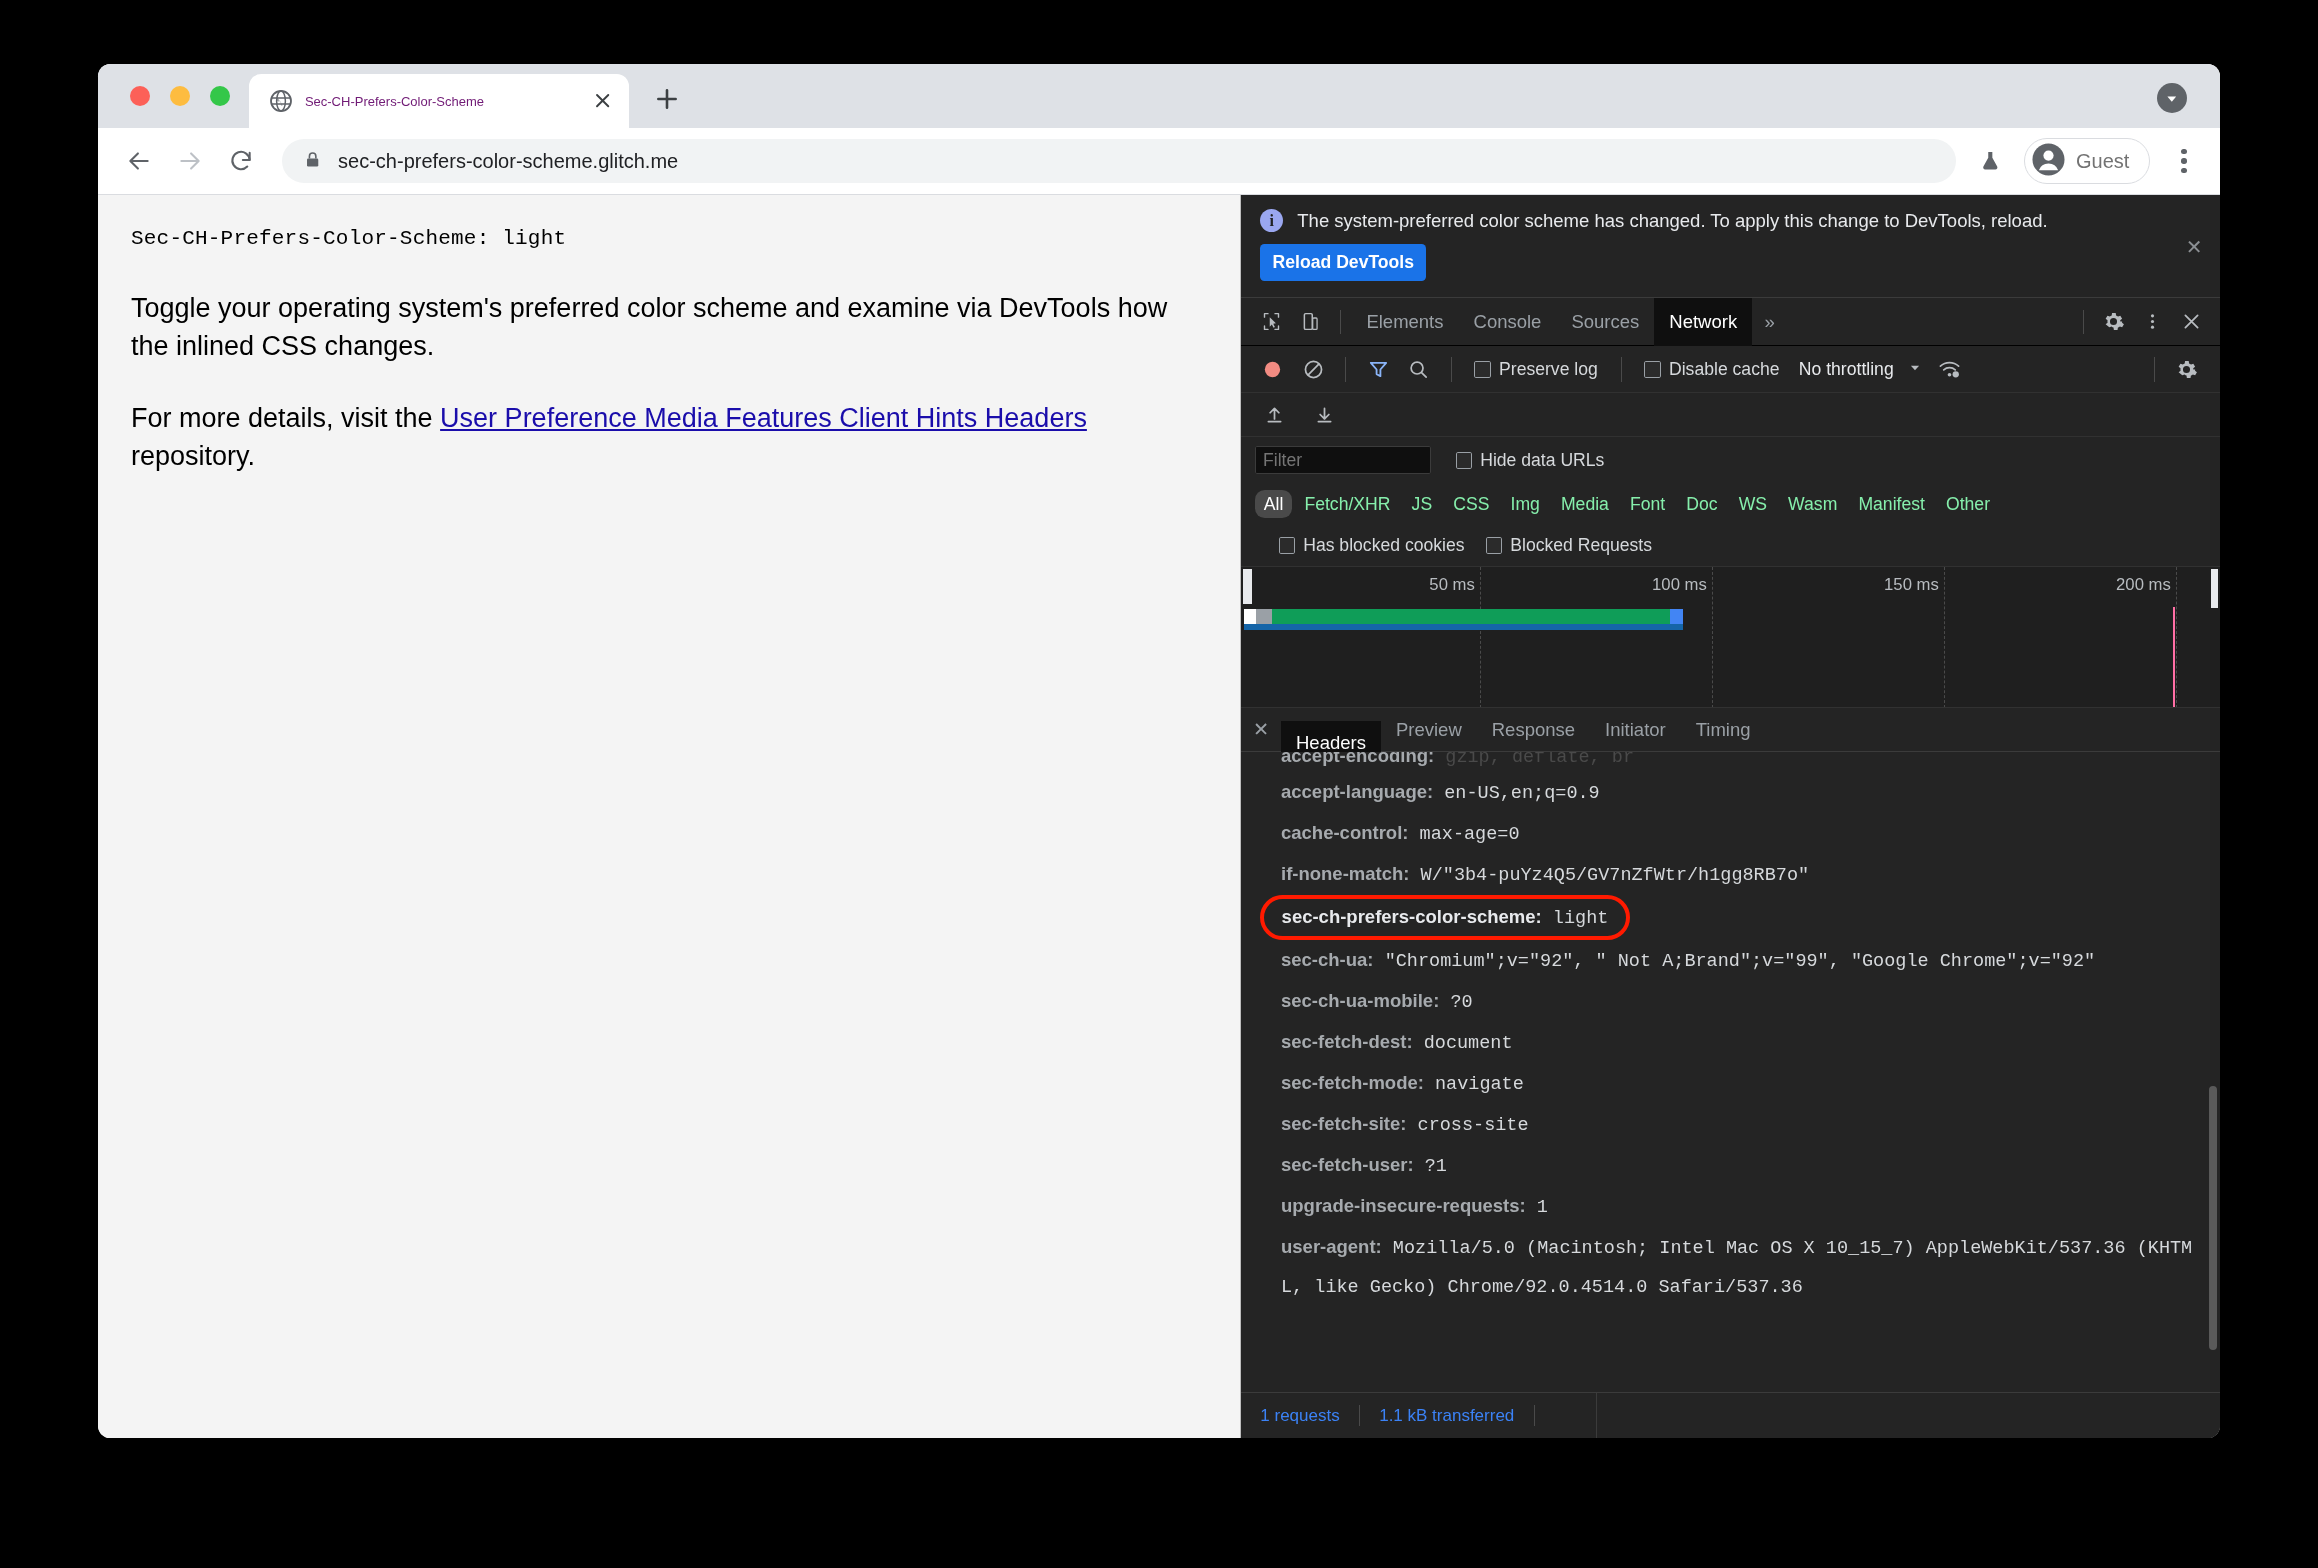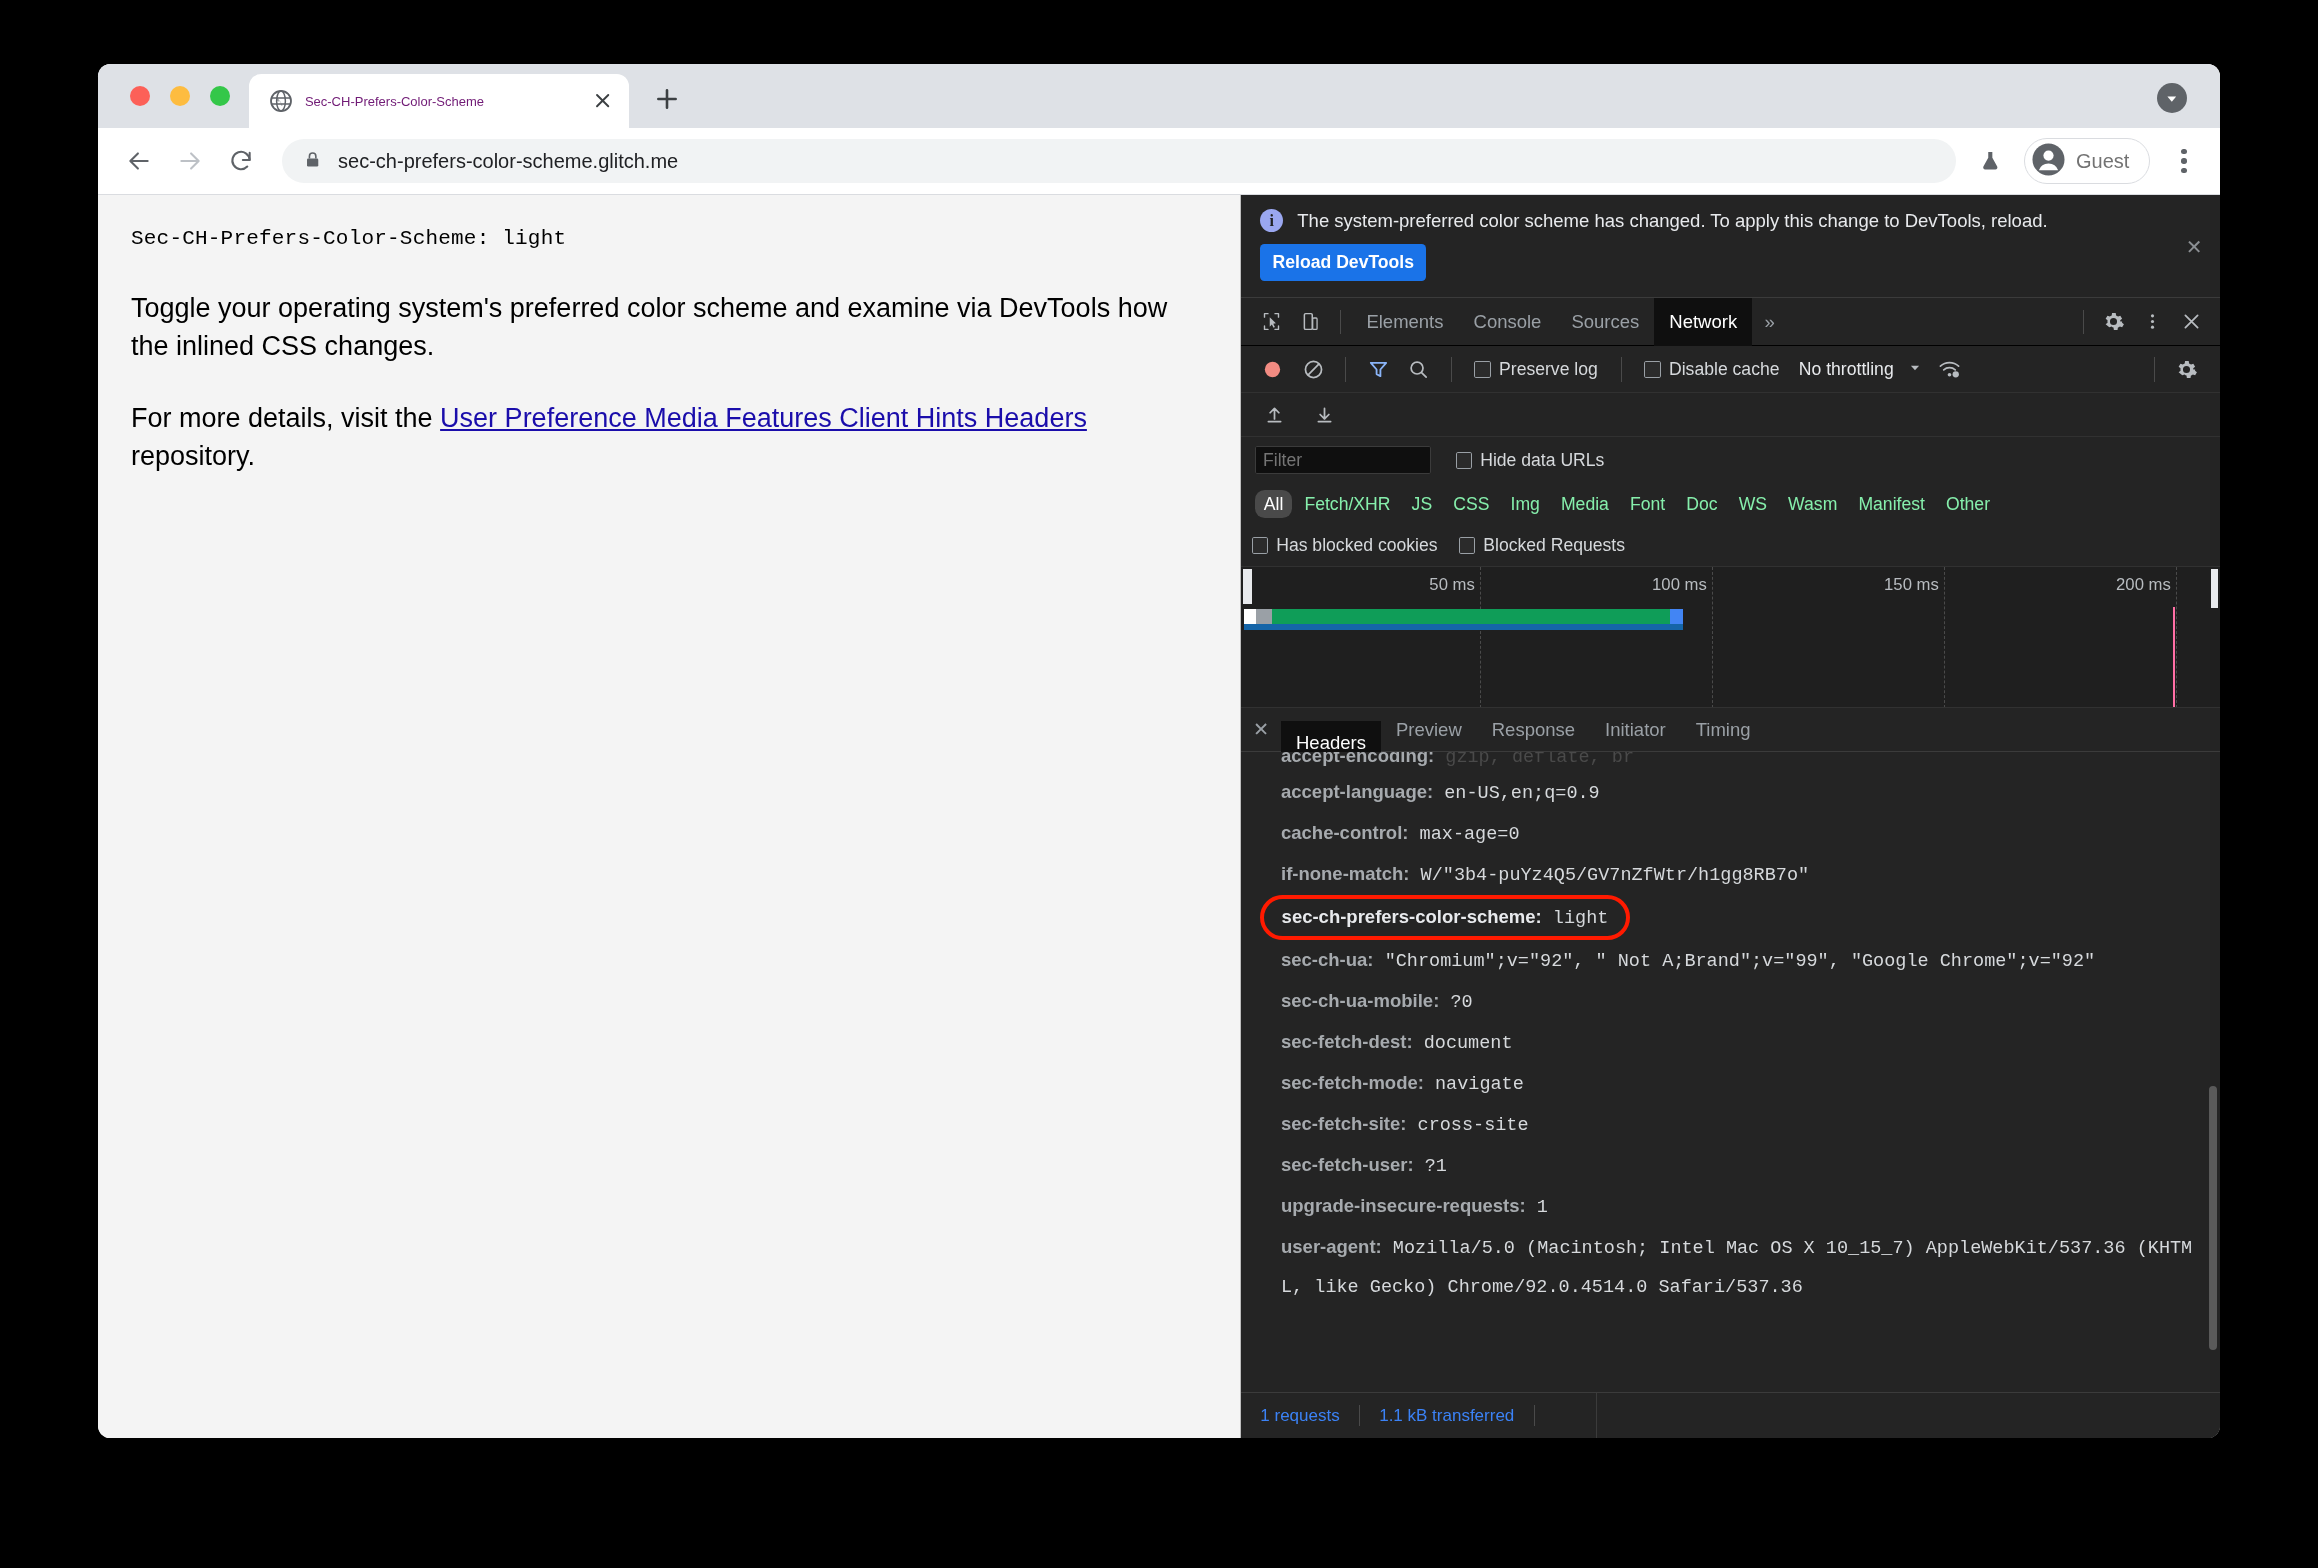--- a/index.html
+++ b/index.html
@@ -210,21 +210,21 @@
 
   
   #type-filter-row {
     height: 42px; display: flex; align-items: center; padding-left: 14px; gap: 3.5px;
   }
   .type-chip { padding: 3.5px 8.8px; font-size: 17.6px; color: #86efac; border-radius: 9.7px; }
   .type-chip.active { background: #4a4a4a; color: #fff; }
 
   
   #blocked-row {
-    height: 42px; display: flex; align-items: center; padding-left: 0;
+    height: 42px; display: flex; align-items: center; padding-left: 27px;
     border-bottom: 0.9px solid #313131;
   }
 
   
   #timeline {
     height: 141px; background: #1f1f1f; position: relative;
     border-bottom: 0.9px solid #313131;
     overflow: hidden;
   }
   .tl-tick { position: absolute; top: 0; height: 141px; border-left: 0.9px dashed #4a4a4a; }

